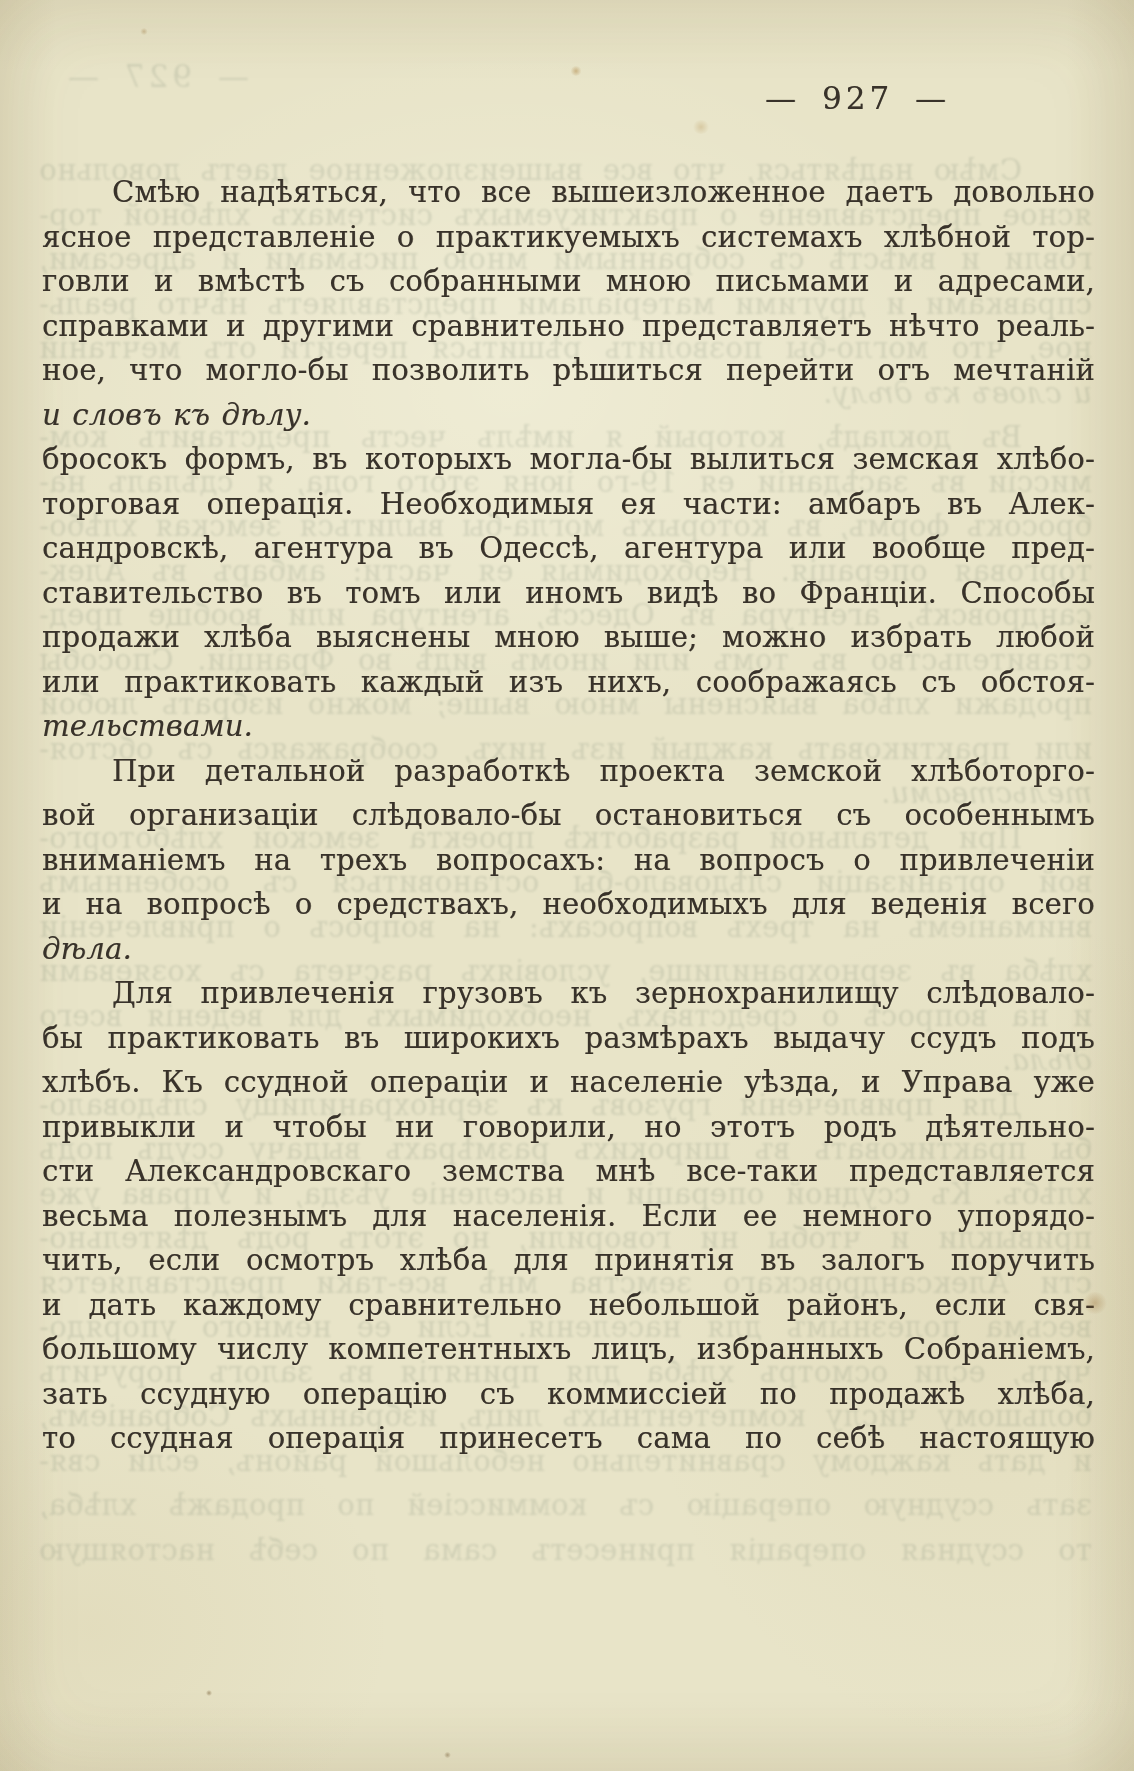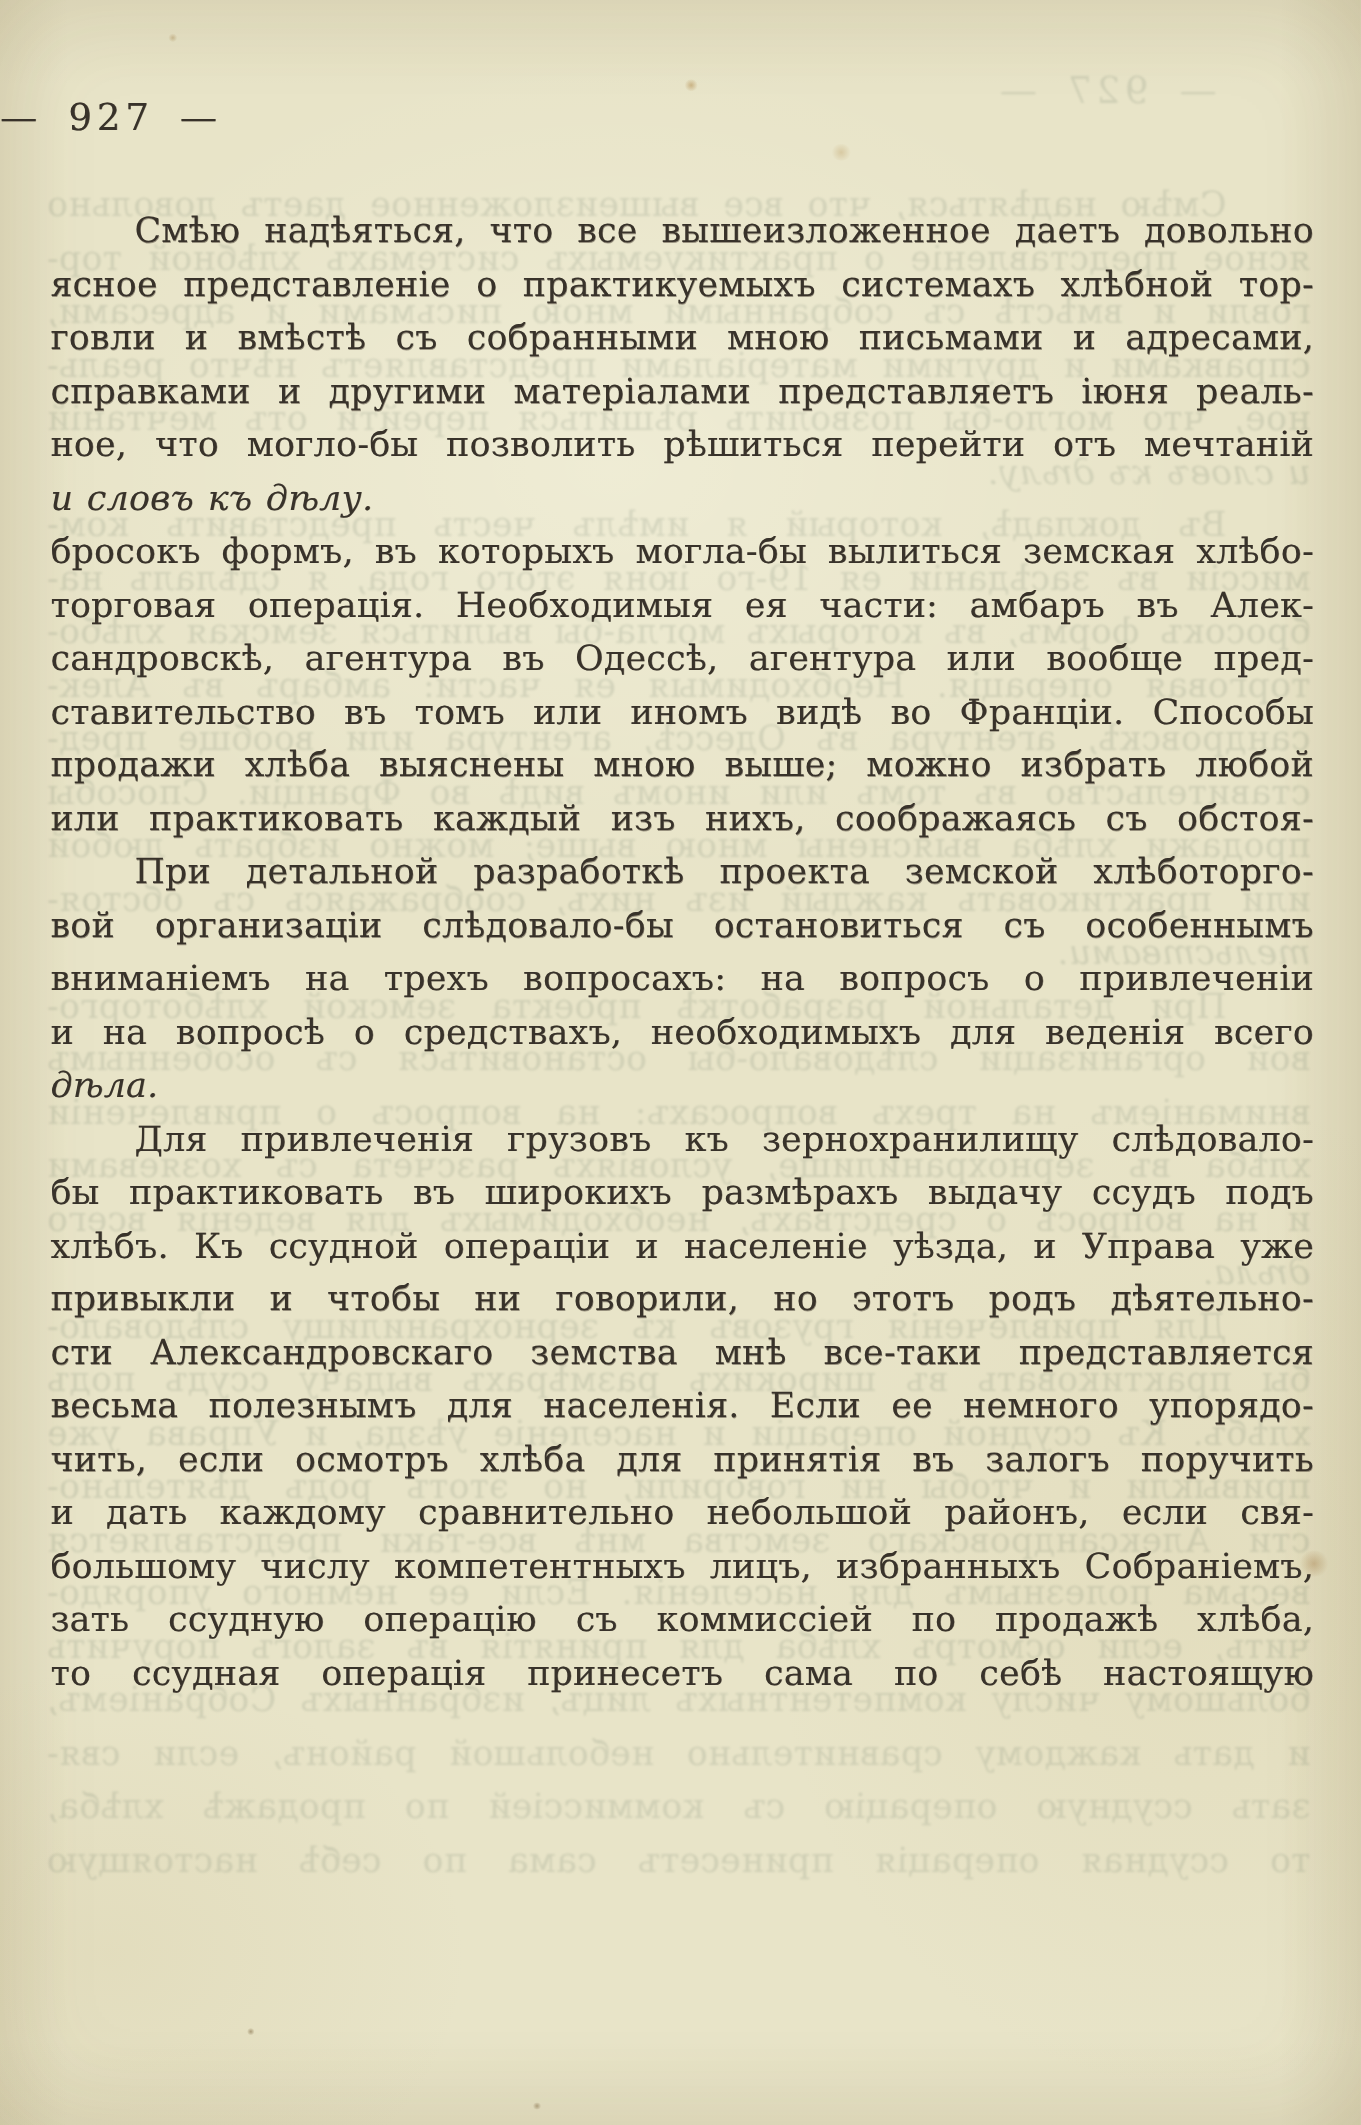--- a/index.html
+++ b/index.html
@@ -24,21 +24,21 @@
       var(--paper, #e8e4c8);
     box-shadow: inset 0 0 90px rgba(120,100,55,0.10);
   }
 
   
   .pageno {
     position: absolute;
     top: 80px;
     left: 0;
     width: 950px;            
-    text-align: left;
+    text-align: right;
     font-size: 31px;
     letter-spacing: 4px;
     word-spacing: 8px;
     text-shadow: 0.4px 0.4px 0.5px rgba(55,45,35,0.55);
   }
 
   
   .maintext {
     position: absolute;
     top: 170px;
@@ -144,31 +144,32 @@
       </div>
   </div>
 
   <div class="pageno">— 927 —</div>
 
   <div class="maintext" id="main-text">
       <div class="paragraph">
         <div class="line indent">Смѣю надѣяться, что все вышеизложенное даетъ довольно</div>
         <div class="line">ясное представленіе о практикуемыхъ системахъ хлѣбной тор-</div>
         <div class="line">говли и вмѣстѣ съ собранными мною письмами и адресами,</div>
-        <div class="line">справками и другими матеріалами представляетъ іюня реаль-</div>
+        <div class="line">справками и другими сравнительно представляетъ нѣчто реаль-</div>
         <div class="line">ное, что могло-бы позволить рѣшиться перейти отъ мечтаній</div>
         <div class="line endline">и словъ къ дѣлу.</div>
       </div>
       <div class="paragraph">
         <div class="line">бросокъ формъ, въ которыхъ могла-бы вылиться земская хлѣбо-</div>
         <div class="line">торговая операція. Необходимыя ея части: амбаръ въ Алек-</div>
         <div class="line">сандровскѣ, агентура въ Одессѣ, агентура или вообще пред-</div>
         <div class="line">ставительство въ томъ или иномъ видѣ во Франціи. Способы</div>
         <div class="line">продажи хлѣба выяснены мною выше; можно избрать любой</div>
         <div class="line">или практиковать каждый изъ нихъ, соображаясь съ обстоя-</div>
+        <div class="line endline">тельствами.</div>
       </div>
       <div class="paragraph">
         <div class="line indent">При детальной разработкѣ проекта земской хлѣботорго-</div>
         <div class="line">вой организаціи слѣдовало-бы остановиться съ особеннымъ</div>
         <div class="line">вниманіемъ на трехъ вопросахъ: на вопросъ о привлеченіи</div>
         <div class="line">и на вопросѣ о средствахъ, необходимыхъ для веденія всего</div>
         <div class="line endline">дѣла.</div>
       </div>
       <div class="paragraph">
         <div class="line indent">Для привлеченія грузовъ къ зернохранилищу слѣдовало-</div>

